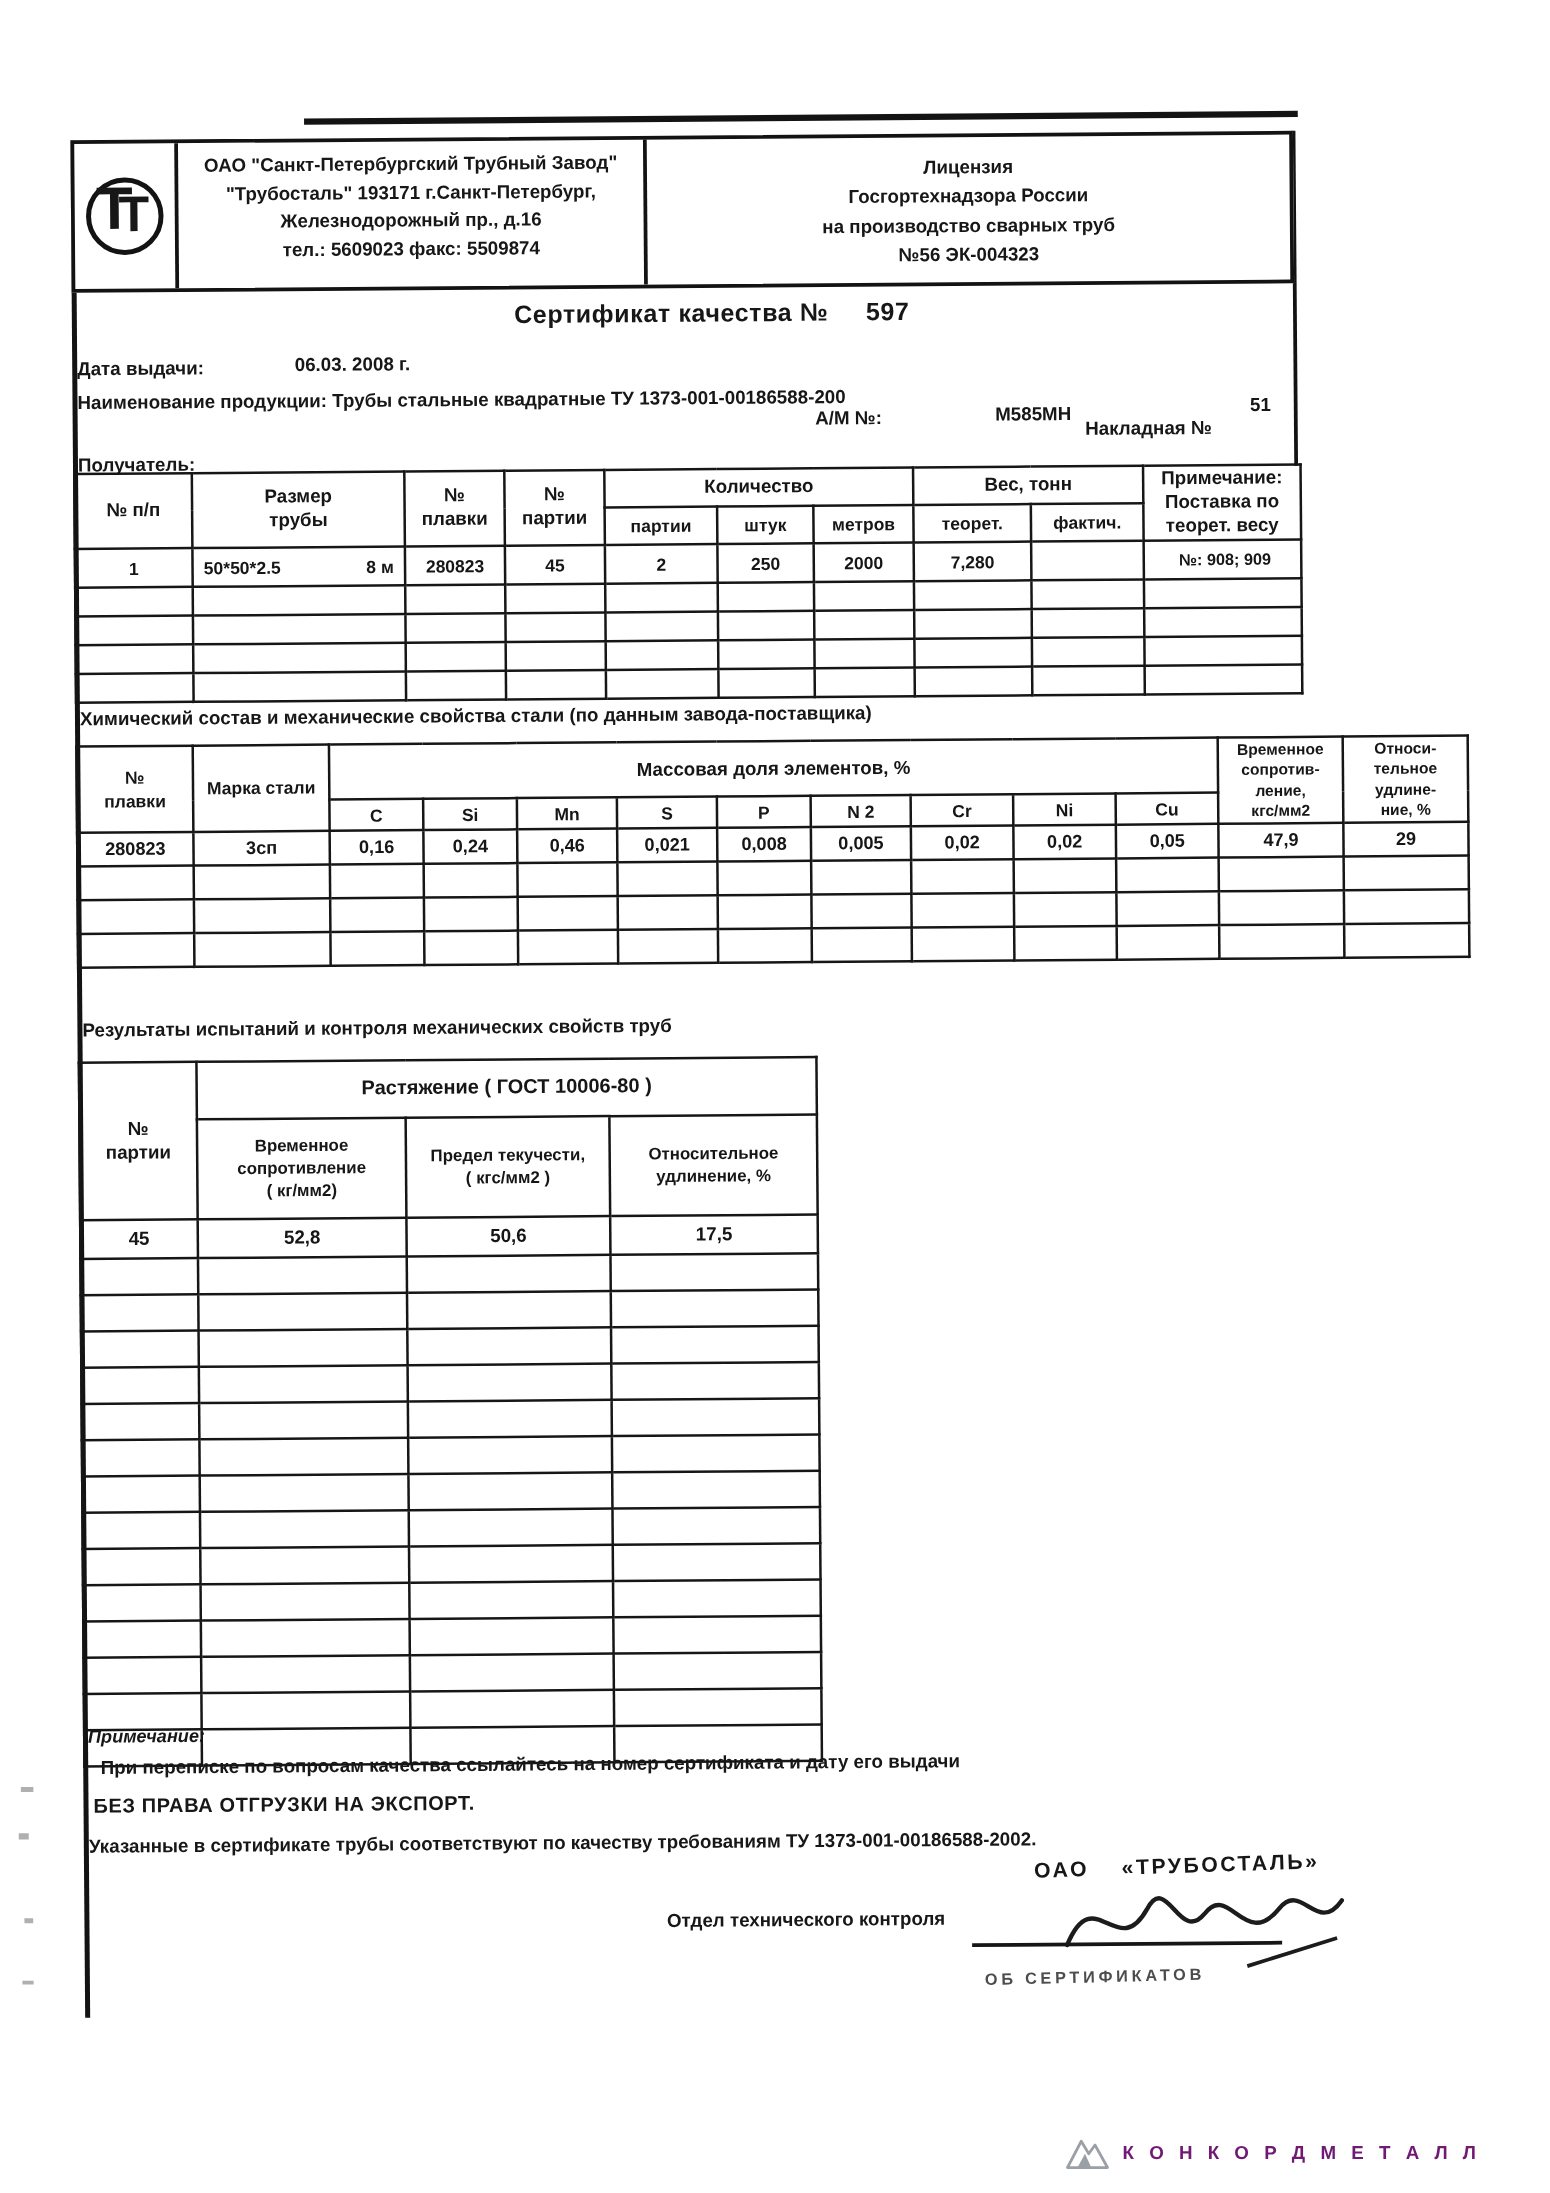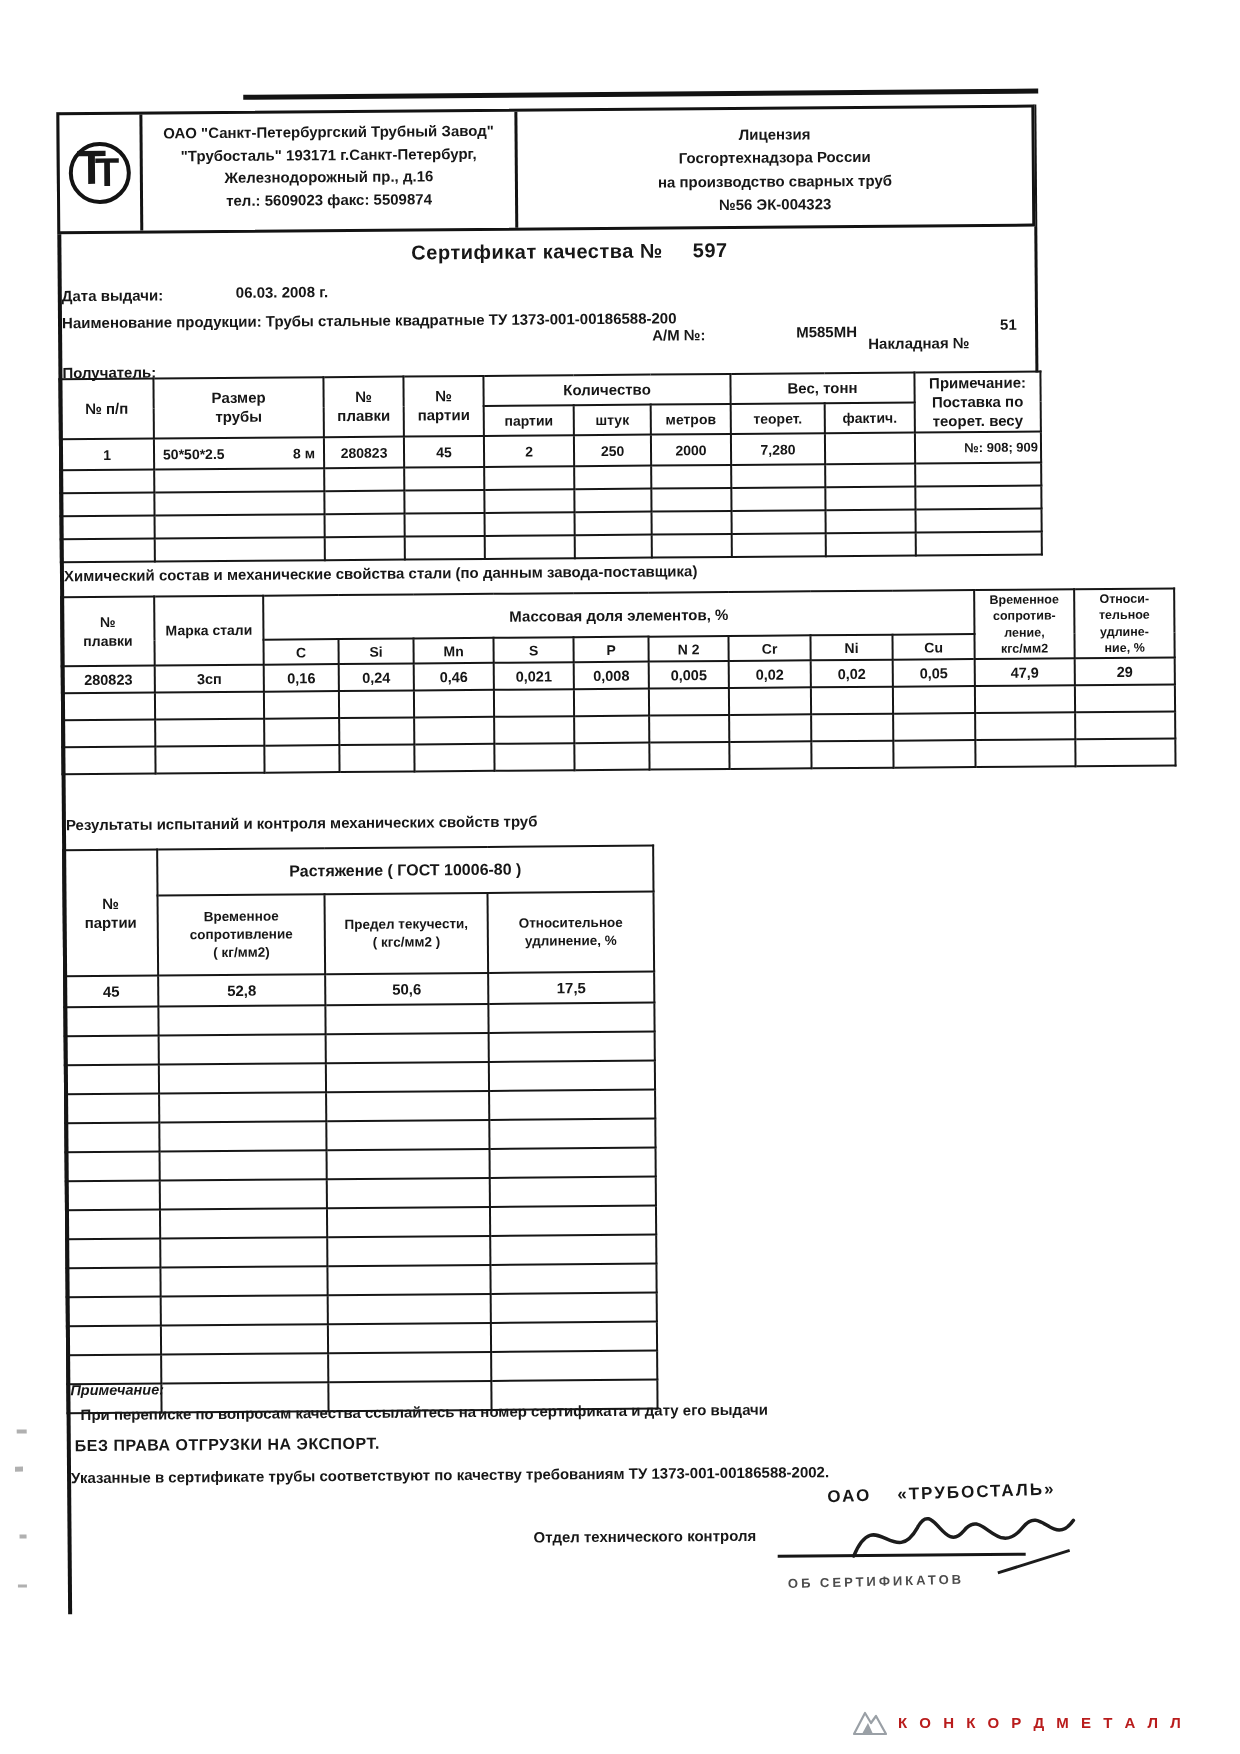--- a/index.html
+++ b/index.html
@@ -34,21 +34,21 @@
   table.t th,table.t td{border:2.5px solid #161616;font-weight:700;text-align:center;vertical-align:middle;
       padding:1px 2px;color:#161616;overflow:hidden;}
   .main{left:58px;top:374px;width:981px;font-size:14px;}
   .main tr.h1 th{font-size:15px;line-height:1.25;}
   .main tr.h2 th{font-size:14px;height:26px;}
   .main th.note-h{font-size:13px;line-height:1.35;}
   .main td{height:27px;font-size:14px;}
   .main tr.er td{height:19px;}
   .main td.split{padding:0 8px;}
   .main td.split .in{display:flex;justify-content:space-between;}
-  .main td.note-c{text-align:right;font-size:13px;padding-left:6px;}
+  .main td.note-c{text-align:center;font-size:13px;padding-left:6px;}
 
   .sec1{left:62px;top:563px;font-size:15px;}
   .chem{left:58px;top:592px;width:1113px;}
   .chem th.mid{font-size:15px;}
   .chem th.side{font-size:14px;line-height:1.3;}
   .chem th.mini{font-size:12.5px;line-height:1.3;}
   .chem tr.ch2 th{height:21px;font-size:14px;}
   .chem td{height:23px;font-size:14.5px;}
   .chem tr.er td{height:23px;}
 
@@ -66,21 +66,21 @@
   .n-line2{left:66px;top:1433px;font-size:16px;letter-spacing:.5px;}
   .n-line3{left:62px;top:1465px;font-size:15px;}
   .stamp-org{left:818px;top:1486px;font-size:17px;letter-spacing:2px;transform:rotate(-1.5deg);}
   .stamp-org .nm{margin-left:26px;}
   .dept{left:524px;top:1528px;font-size:15px;}
   .sig-line{left:768px;top:1556px;width:248px;height:3px;background:#161616;}
   .sig-svg{left:838px;top:1492px;}
   .stamp-partial{left:778px;top:1576px;font-size:13px;letter-spacing:3px;color:#2d2d2d;opacity:.85;transform:rotate(-1deg);}
 
   
-  .wm{left:852px;top:1708px;display:flex;align-items:center;gap:10px;color:#b91c1c;}
+  .wm{left:852px;top:1708px;display:flex;align-items:center;gap:10px;color:#701a75;}
   .wm-text{font-size:15px;font-weight:700;letter-spacing:4px;}
 </style>
 </head>
 <body>
 
 <div class="page">
   <div class="doc">
 
     <div class="abs stray-top"></div>
     <div class="abs leftrule"></div>

